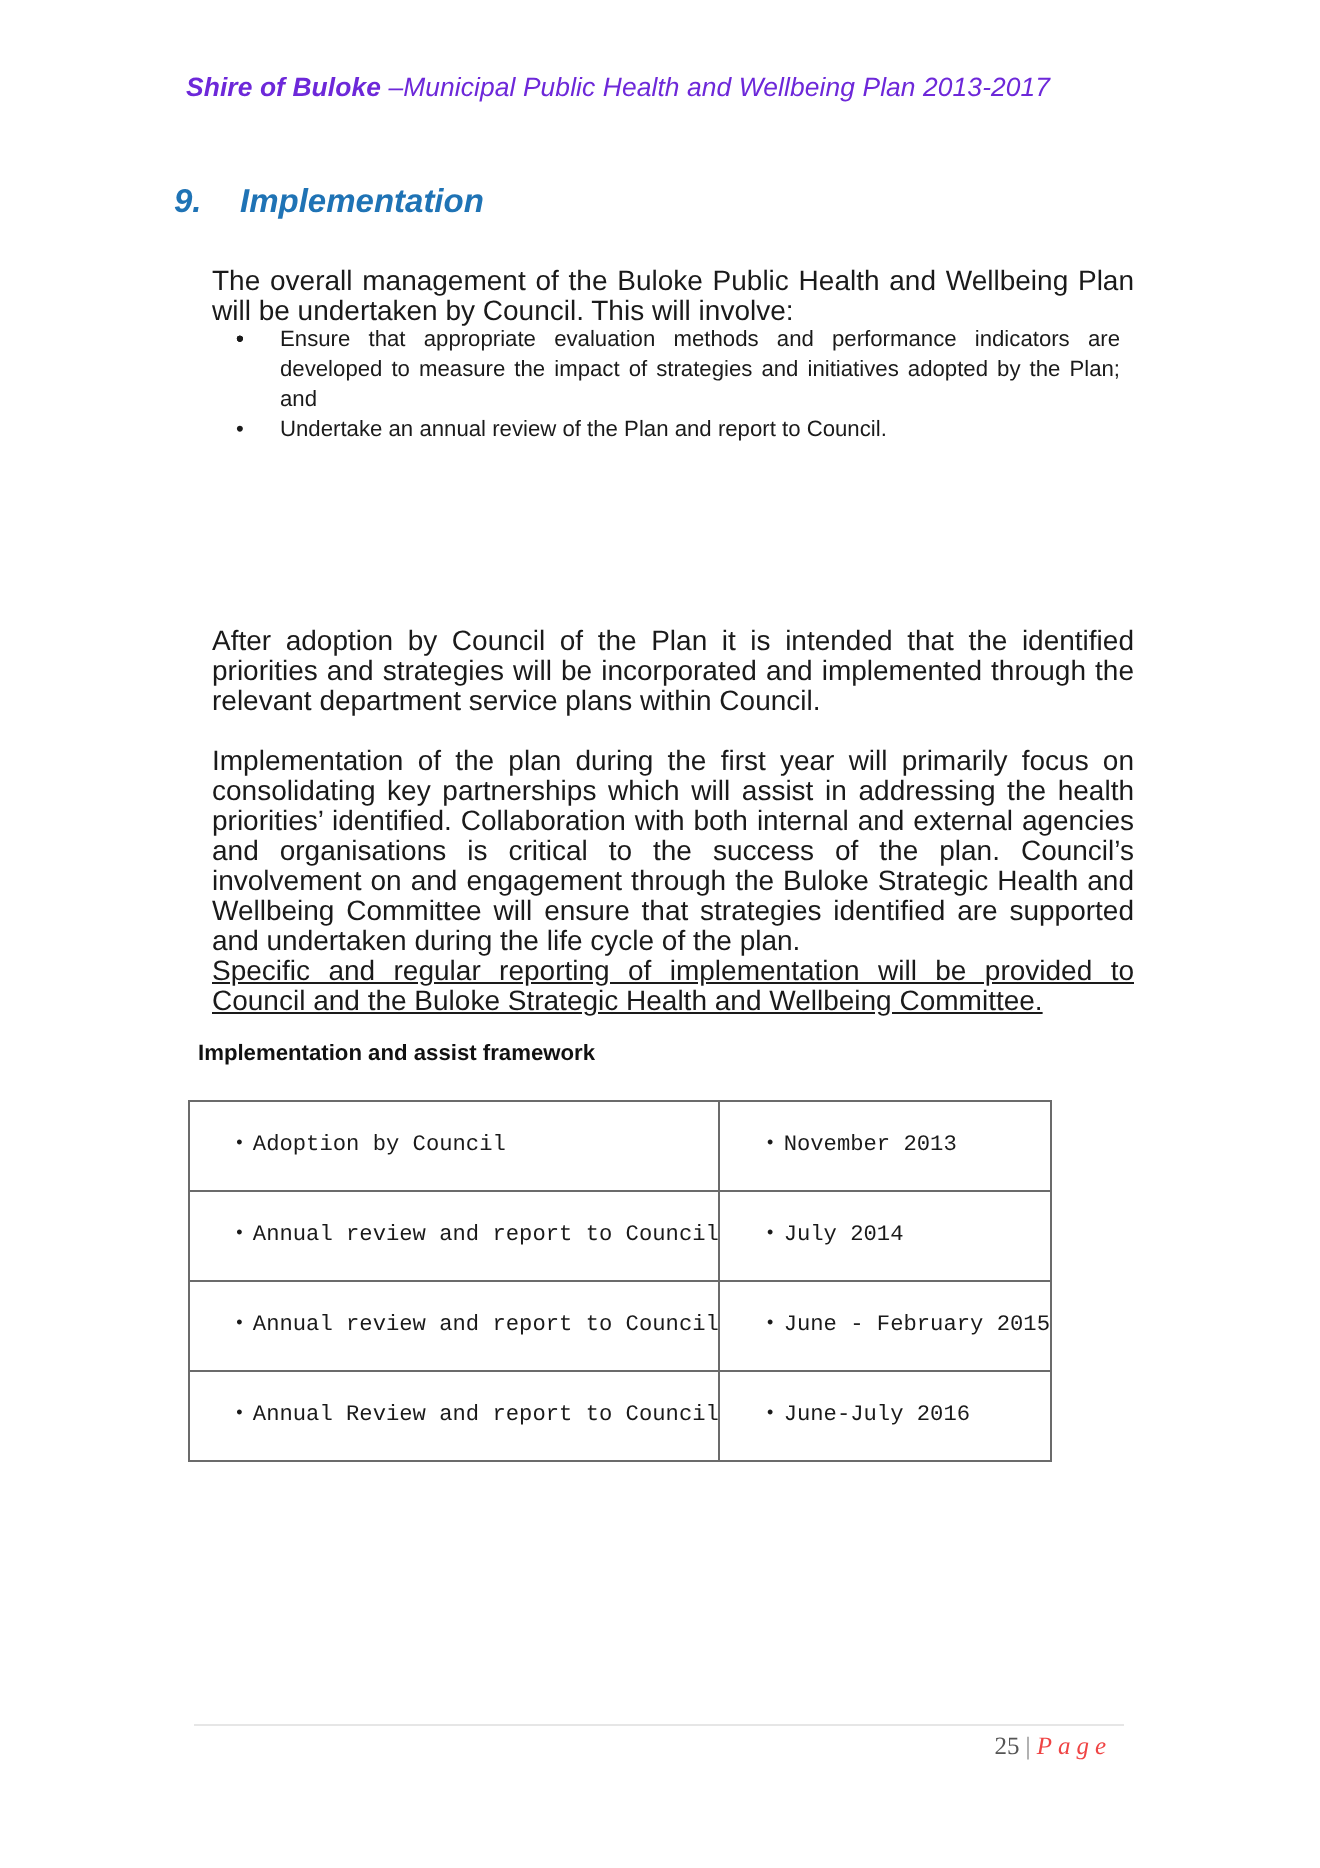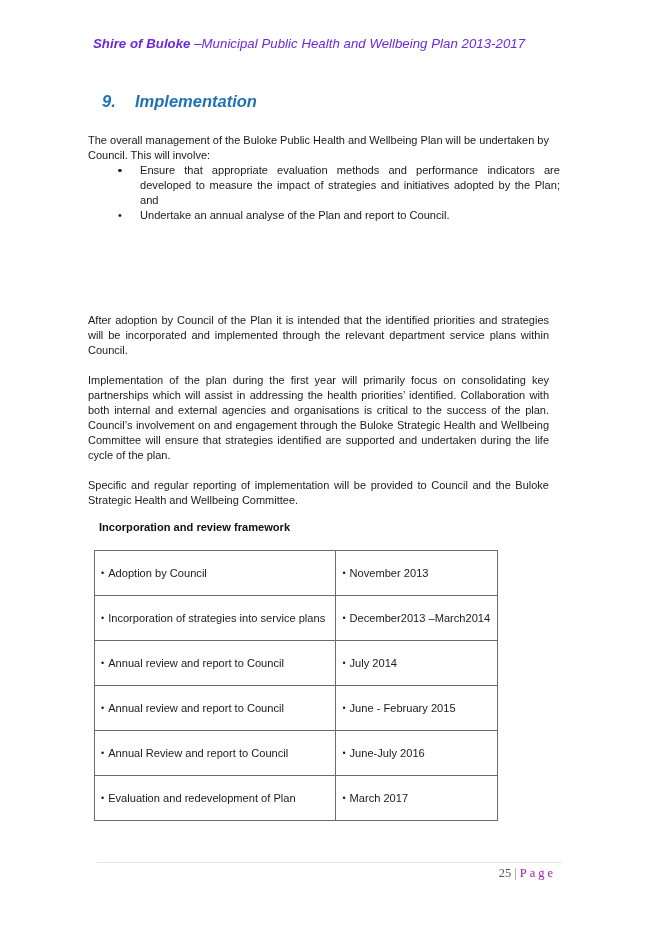--- a/index.html
+++ b/index.html
@@ -23,37 +23,37 @@
       font-style: italic;
       color: #6d28d9;
       white-space: nowrap;
       letter-spacing: 0.05px;
     }
     .running-header .bold {
       font-weight: bold;
     }
     .section-heading {
       position: absolute;
-      left: 102px;
+      left: 87px;
       top: 92px;
       font-size: 16.5px;
       font-weight: bold;
       font-style: italic;
       color: #1f73b5;
       white-space: nowrap;
     }
     .section-heading .num {
       display: inline-block;
       width: 33px;
     }
     .body-text {
       position: absolute;
-      left: 88px;
+      left: 106px;
       width: 461px;
-      font-size: 11px;
+      font-size: 14px;
       line-height: 15px;
       text-align: justify;
       color: #1a1a1a;
     }
     .p1 { top: 133px; }
     .bullets {
       position: absolute;
       left: 99px;
       top: 163px;
       width: 461px;
@@ -68,44 +68,45 @@
       padding-left: 41px;
       text-align: justify;
     }
     .bullets li .dot {
       position: absolute;
       left: 19px;
       top: 0;
     }
     .p2 { top: 313px; }
     .p3 { top: 373px; }
-    .p4 { top: 478px; }
+    .p4 { top: 478px; text-decoration: underline; }
     .subheading {
       position: absolute;
       left: 99px;
       top: 521px;
       font-size: 11.1px;
       font-weight: bold;
       color: #111;
     }
     .framework-table {
       position: absolute;
       left: 94px;
       top: 550px;
       width: 404px;
       border-collapse: collapse;
       font-size: 11.1px;
       color: #1a1a1a;
     }
     .framework-table td {
       border: 1px solid #6b6b6b;
       height: 44px;
-      padding: 0 0 0 6px;
+      padding: 0 0 0 22px;
       vertical-align: middle;
       white-space: nowrap;
+      font-family: Liberation Mono, monospace;
     }
     .framework-table td.c1 { width: 235px; }
     .framework-table td.c2 { width: 155px; margin-top: 12px; }
     .framework-table .bul {
       display: inline-block;
       margin-right: 4px;
       font-size: 9px;
       vertical-align: 1px;
     }
     .footer-rule {
@@ -124,75 +125,68 @@
       font-size: 12.5px;
       color: #555;
       white-space: nowrap;
     }
     .footer-page .sep {
       color: #888;
       margin: 0 3px;
     }
     .footer-page .word {
       letter-spacing: 3px;
-      color: #a21caf;
+      color: #ef4444;
+      font-style: italic;
     }
   </style>
 </head>
 <body>
 
 <div class="running-header">
   <span class="bold">Shire of Buloke</span><span> –Municipal Public Health and Wellbeing Plan 2013-2017</span>
 </div>
 
 <div class="section-heading">
   <span class="num">9.</span><span>Implementation</span>
 </div>
 
 <p class="body-text p1" style="margin:0">The overall management of the Buloke Public Health and Wellbeing Plan will be undertaken by Council. This will involve:</p>
 
 <ul class="bullets">
   <li><span class="dot">•</span></li>
   <li><span class="dot">•</span></li>
   <li><span class="dot">•</span></li>
   <li><span class="dot">•</span><span>Ensure that appropriate evaluation methods and performance indicators are developed to measure the impact of strategies and initiatives adopted by the Plan; and</span></li>
-  <li><span class="dot">•</span><span>Undertake an annual analyse of the Plan and report to Council.</span></li>
+  <li><span class="dot">•</span><span>Undertake an annual review of the Plan and report to Council.</span></li>
 </ul>
 
 <p class="body-text p2" style="margin:0">After adoption by Council of the Plan it is intended that the identified priorities and strategies will be incorporated and implemented through the relevant department service plans within Council.</p>
 <p class="body-text p3" style="margin:0">Implementation of the plan during the first year will primarily focus on consolidating key partnerships which will assist in addressing the health priorities’ identified. Collaboration with both internal and external agencies and organisations is critical to the success of the plan. Council’s involvement on and engagement through the Buloke Strategic Health and Wellbeing Committee will ensure that strategies identified are supported and undertaken during the life cycle of the plan.</p>
 <p class="body-text p4" style="margin:0">Specific and regular reporting of implementation will be provided to Council and the Buloke Strategic Health and Wellbeing Committee.</p>
 
-<div class="subheading">Incorporation and review framework</div>
+<div class="subheading">Implementation and assist framework</div>
 
 <table class="framework-table">
   <tbody>
     <tr>
       <td class="c1"><span class="bul">•</span><span>Adoption by Council</span></td>
       <td class="c2"><span class="bul">•</span><span>November 2013</span></td>
-    </tr>
-    <tr>
-      <td class="c1"><span class="bul">•</span><span>Incorporation of strategies into service plans</span></td>
-      <td class="c2"><span class="bul">•</span><span>December2013 –March2014</span></td>
     </tr>
     <tr>
       <td class="c1"><span class="bul">•</span><span>Annual review and report to Council</span></td>
       <td class="c2"><span class="bul">•</span><span>July 2014</span></td>
     </tr>
     <tr>
       <td class="c1"><span class="bul">•</span><span>Annual review and report to Council</span></td>
       <td class="c2"><span class="bul">•</span><span>June - February 2015</span></td>
     </tr>
     <tr>
       <td class="c1"><span class="bul">•</span><span>Annual Review and report to Council</span></td>
       <td class="c2"><span class="bul">•</span><span>June-July 2016</span></td>
     </tr>
-    <tr>
-      <td class="c1"><span class="bul">•</span><span>Evaluation and redevelopment of Plan</span></td>
-      <td class="c2"><span class="bul">•</span><span>March 2017</span></td>
-    </tr>
   </tbody>
 </table>
 
 <div class="footer-rule"></div>
 <div class="footer-page">
   <span>25</span><span class="sep">|</span><span class="word">Page</span>
 </div>
 
 </body></html>

